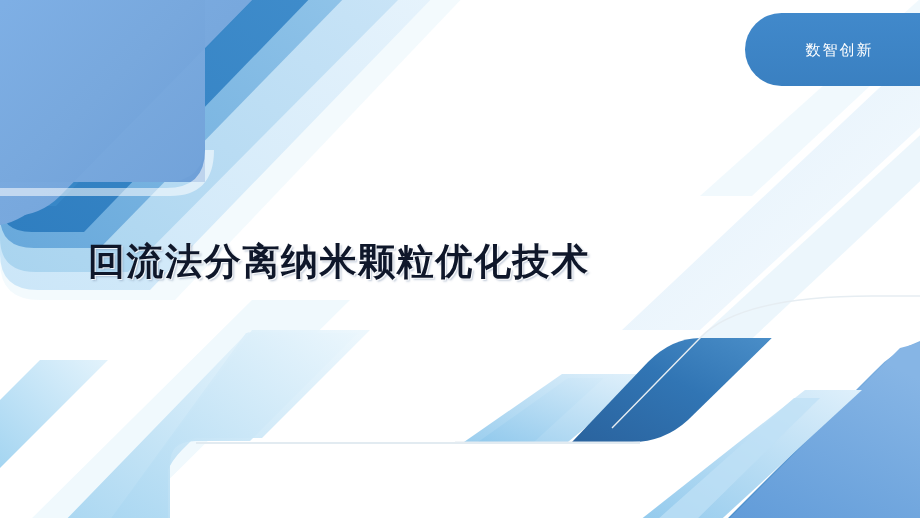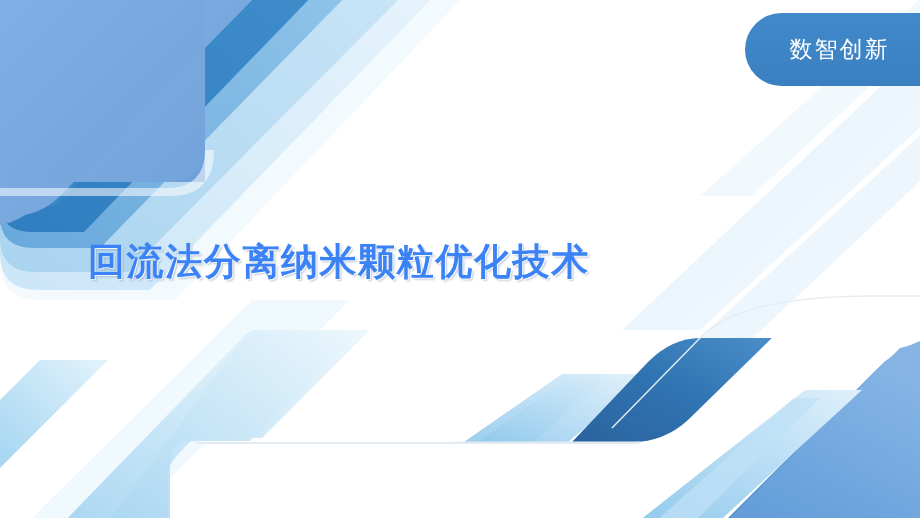--- a/index.html
+++ b/index.html
@@ -38,21 +38,21 @@
     display: flex;
     align-items: center;
   }
   #slide-title {
     margin: 0;
     font-family: "Liberation Sans", "DejaVu Sans", sans-serif;
     font-size: 37px;
     font-weight: bold;
     line-height: 1.08;
     letter-spacing: 1.6px;
-    color: #3b82f6;
+    color: #0f172a;
     white-space: nowrap;
     text-shadow:
       1px 1px 0 rgba(255,255,255,0.85),
       2px 2px 2px rgba(120,140,170,0.45);
   }
 
   
   #tagline-badge {
     position: absolute;
     left: 745px;
@@ -68,21 +68,21 @@
     flex-direction: column;
     align-items: center;
     justify-content: center;
     box-sizing: border-box;
     padding-left: 22px;
     padding-right: 8px;
   }
   .badge-line {
     color: #ffffff;
     font-family: "Liberation Sans", "DejaVu Sans", sans-serif;
-    font-size: 23px;
+    font-size: 15px;
     font-weight: normal;
     line-height: 1.44;
     letter-spacing: 2px;
     white-space: nowrap;
   }
 </style>
 </head>
 <body>
 
 <div id="slide">

